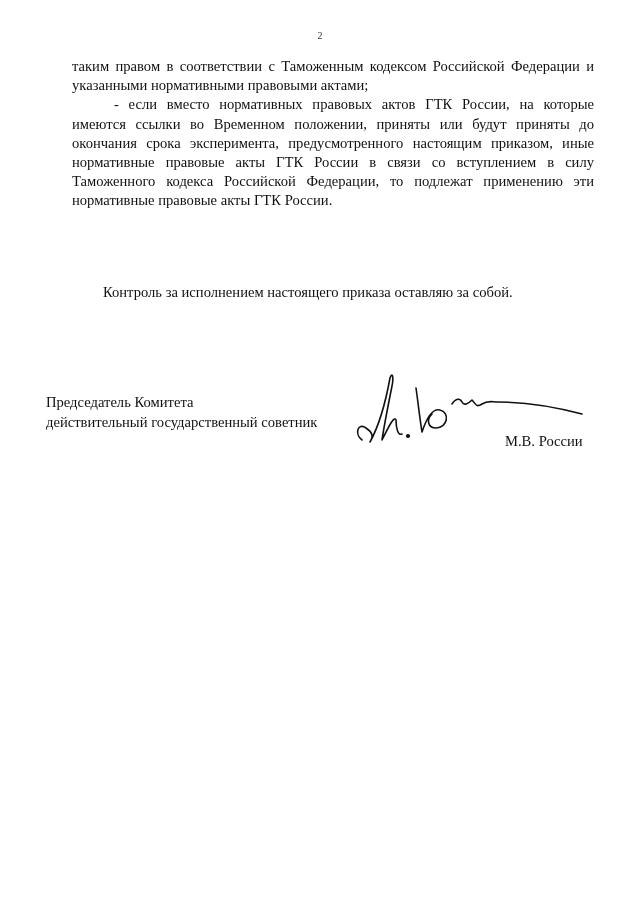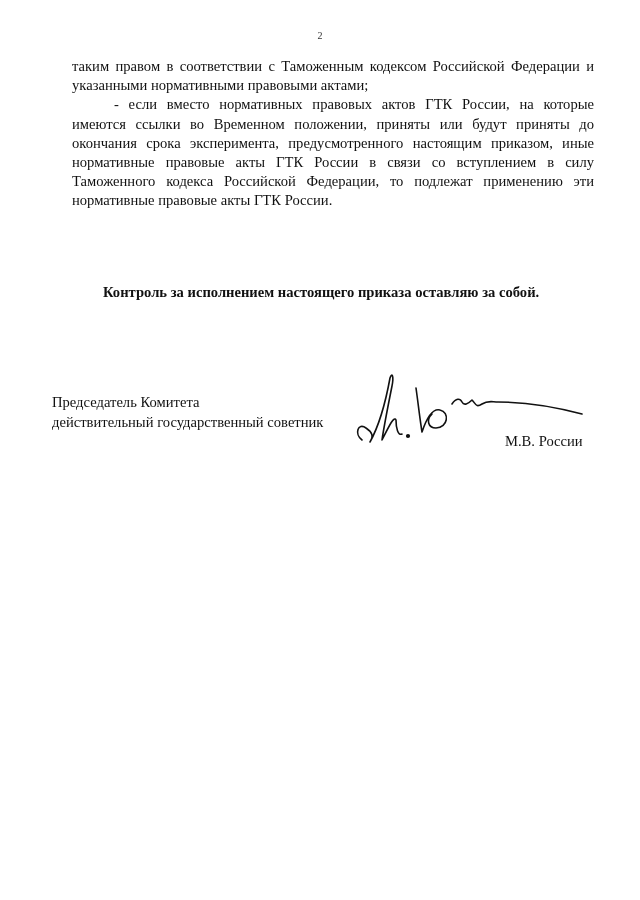--- a/index.html
+++ b/index.html
@@ -41,26 +41,25 @@
     .para.indent {
       text-indent: 42px;
     }
     .control {
       position: absolute;
       top: 283px;
       left: 103px;
       font-size: 14.6px;
       line-height: 19px;
       white-space: nowrap;
-      font-weight: bold;
     }
     .sign-block {
       position: absolute;
       top: 393px;
-      left: 52px;
+      left: 46px;
       font-size: 14.6px;
       line-height: 19.5px;
       white-space: nowrap;
     }
     .signer-name {
       position: absolute;
       top: 432px;
       left: 505px;
       font-size: 14.6px;
       line-height: 19px;

